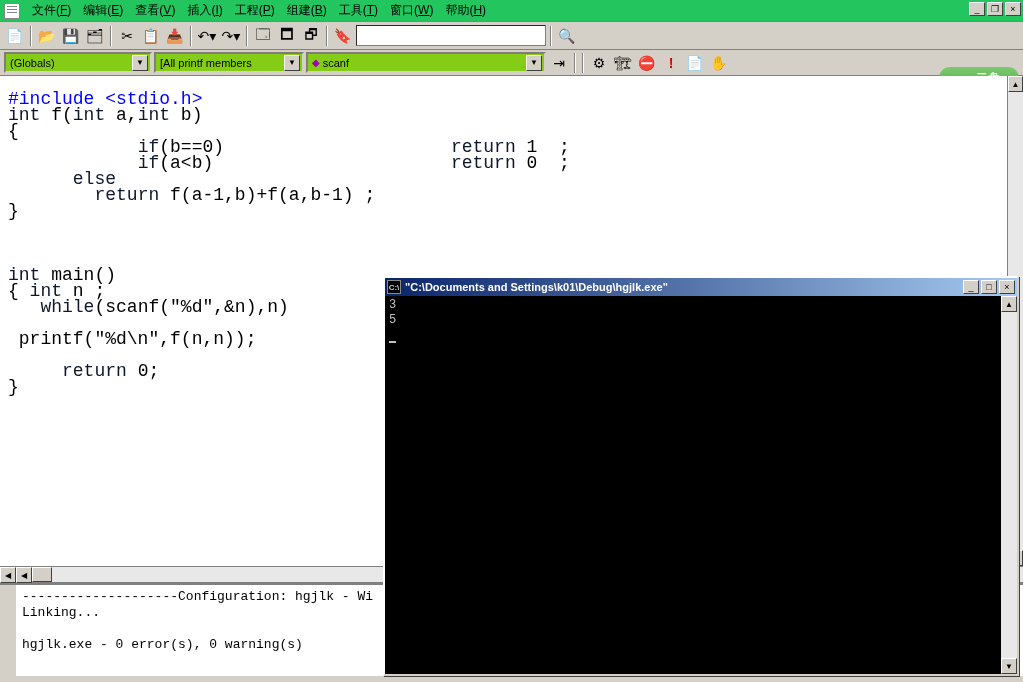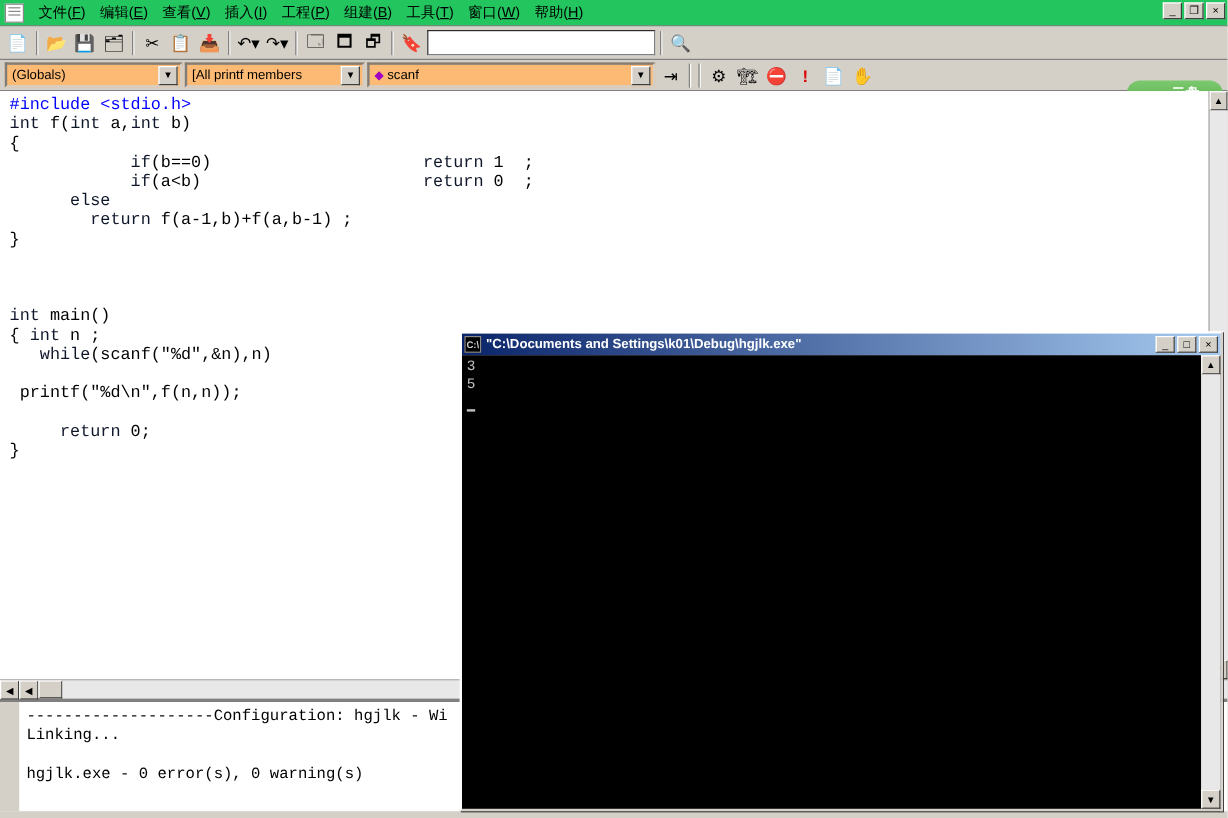--- a/index.html
+++ b/index.html
@@ -11,26 +11,26 @@
 .menu-item u { text-decoration:underline; }
 .win-controls { position:absolute; right:2px; top:2px; display:flex; gap:2px; }
 .win-btn { width:16px; height:14px; background:#d4d0c8; border:1px solid #fff; border-right-color:#404040; border-bottom-color:#404040; font-size:9px; display:flex; align-items:center; justify-content:center; font-family:Arial; }
 .toolbar { height:28px; background:#d4d0c8; display:flex; align-items:center; padding:2px 4px; border-bottom:1px solid #808080; gap:2px; position:relative; }
 .tb-btn { width:22px; height:22px; display:flex; align-items:center; justify-content:center; font-size:14px; cursor:default; }
 .tb-sep { width:2px; height:20px; border-left:1px solid #808080; border-right:1px solid #fff; margin:0 2px; }
 .combo-long { width:190px; height:21px; background:#fff; border:1px inset #808080; }
 .cloud-badge { position:absolute; right:4px; top:2px; width:80px; height:22px; background:linear-gradient(#7cc96f,#5ab04d); border-radius:11px; display:flex; align-items:center; justify-content:center; color:#fff; font-weight:bold; font-size:12px; gap:4px;margin-top:43px; }
 .cloud-badge::before { content:"☁"; font-size:14px; }
 .second-toolbar { height:26px; background:#d4d0c8; display:flex; align-items:center; padding:2px 4px; border-bottom:1px solid #808080; gap:2px; }
-.dropdown { height:21px; background:#fdba74; border:2px inset #d4d0c8; display:flex; align-items:center; padding:0 2px 0 4px; font-size:11px; }
+.dropdown { height:21px; background:#84cc16; border:2px inset #d4d0c8; display:flex; align-items:center; padding:0 2px 0 4px; font-size:11px; }
 .dropdown .dd-text { flex:1; white-space:nowrap; overflow:hidden; }
 .dropdown .dd-arrow { width:16px; height:16px; background:#d4d0c8; border:1px solid #fff; border-right-color:#404040; border-bottom-color:#404040; display:flex; align-items:center; justify-content:center; font-size:8px; }
 .purple-diamond { color:#a000c0; font-size:10px; margin-right:3px; }
 .editor-wrap { display:flex; height:490px; background:#fff; position:relative; }
-.editor { flex:1; background:#fff; padding:4px 8px; font-family:"Courier New",monospace; font-size:14px; line-height:16px; white-space:pre; overflow:hidden; position:relative; }
+.editor { flex:1; background:#fff; padding:15px 8px; font-family:"Courier New",monospace; font-size:18px; line-height:16px; white-space:pre; overflow:hidden; position:relative; }
 .kw { color:#0f172a; }
 .pp { color:#0000ff; }
 .scrollbar-v { width:16px; background:#d4d0c8; border-left:1px solid #808080; display:flex; flex-direction:column; }
 .sb-btn { height:16px; background:#d4d0c8; border:1px solid #fff; border-right-color:#404040; border-bottom-color:#404040; font-size:8px; display:flex; align-items:center; justify-content:center; }
 .sb-track { flex:1; background:#e8e8e8; }
 .hscroll-area { height:16px; background:#d4d0c8; display:flex; border-top:1px solid #808080; }
 .output-panel { border-top:3px solid #808080; background:#fff; height:94px; display:flex; }
 .output-margin { width:16px; background:#d4d0c8; }
 .output-text { flex:1; padding:4px 6px; font-family:"Courier New",monospace; font-size:13px; line-height:16px; white-space:pre; }
 .console-window { position:absolute; left:383px; top:276px; width:636px; height:400px; border:2px solid #d4d0c8; border-top-color:#fff; border-left-color:#fff; display:flex; flex-direction:column; box-shadow:1px 1px 0 #404040; }

